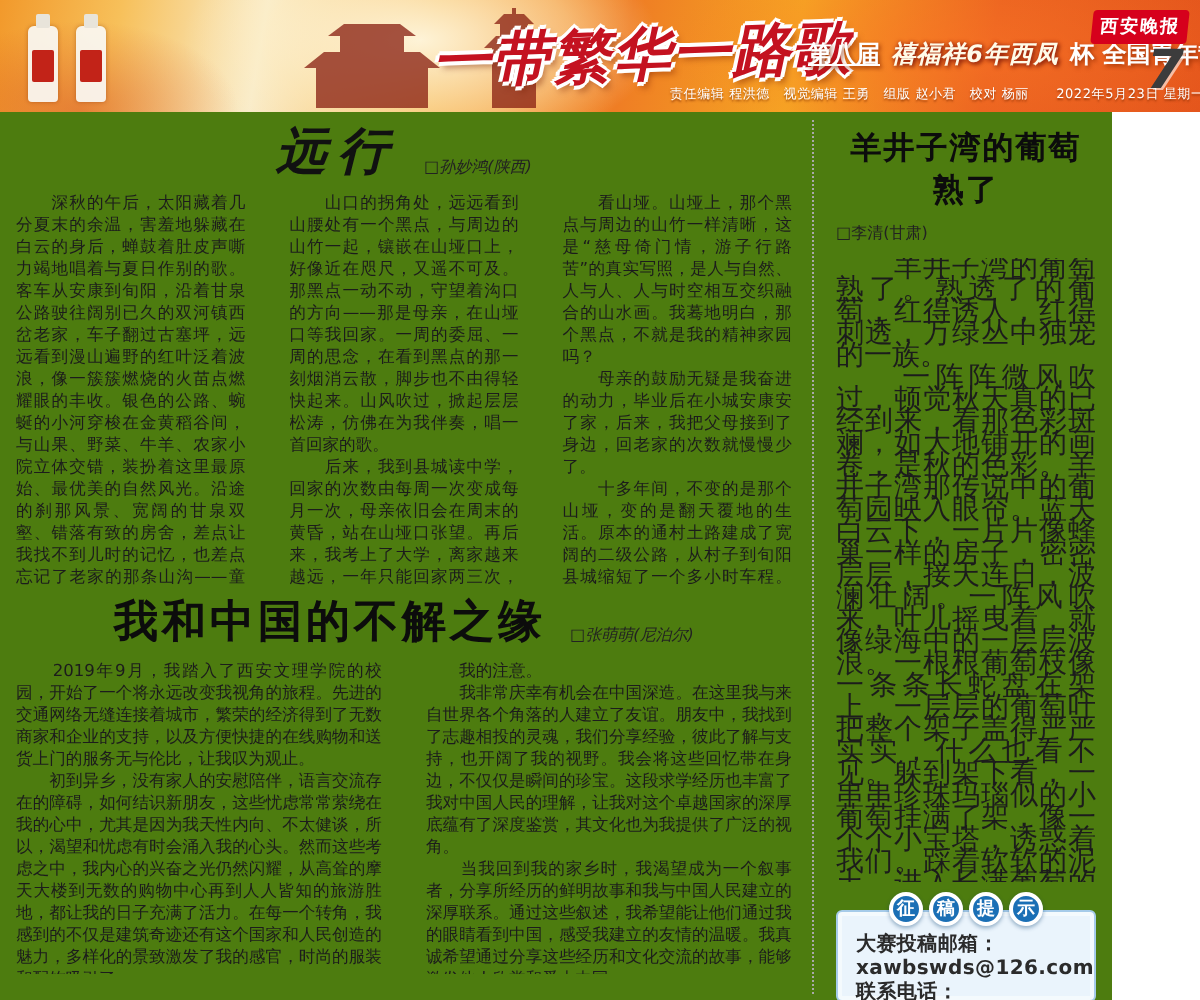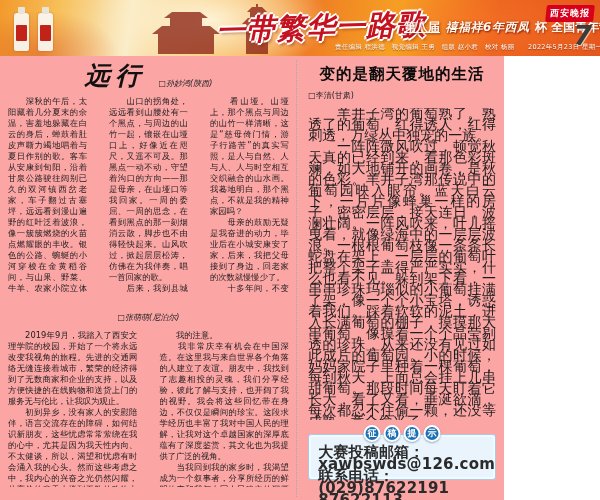--- a/index.html
+++ b/index.html
@@ -35,21 +35,21 @@
   .contest .suf { font-size:12px; }
   .masthead { position:absolute; right:6px; top:5px; background:#d6001c; color:#fff;
     font-size:9px; font-weight:bold; padding:2px 4px; border-radius:2px; transform:skewX(-6deg);
     letter-spacing:1px; }
   .page-number { position:absolute; right:8px; top:20px; font-size:27px; font-weight:900;
     color:#3c3c3c; font-style:italic; text-shadow:1px 1px 0 rgba(255,255,255,.6); }
   .info-line { position:absolute; left:335px; bottom:4px; font-size:6.5px; color:#fff;
     text-shadow:0 1px 1px rgba(120,40,0,.7); white-space:nowrap; letter-spacing:0.3px; }
 
   
-  .content { position:absolute; left:0; top:56px; width:504px; height:444px; background:#fca5a5; padding:4px 8px 3px 8px; display:flex; }
+  .content { position:absolute; left:0; top:56px; width:556px; height:444px; background:#4d7c0f; padding:4px 8px 3px 8px; display:flex; }
   .left-zone { width:422px; display:flex; flex-direction:column; }
   .v-divider { width:12px; border-right:1px dotted #a9a9a9; margin-right:11px; }
   .right-zone { flex:1; display:flex; flex-direction:column; }
 
   .art-head { display:flex; justify-content:center; align-items:flex-end; gap:12px; }
   .art1-head { height:36px; padding-bottom:4px; }
   .art1-title { font-family:"DejaVu Serif",serif; font-size:25px; font-weight:bold; font-style:italic; color:#111; letter-spacing:6px; }
   .byline { font-size:8px; color:#222; padding-bottom:3px;font-style:italic; }
   .cols { display:flex; gap:22px; overflow:hidden; }
   .cols .col { flex:1; font-size:8.3px; line-height:11px; text-align:justify; color:#1c1c1c;
@@ -65,21 +65,21 @@
   .art3-body { font-size:14px; line-height:11px; text-align:justify; color:#1c1c1c;
     white-space:pre-line; overflow:hidden; height:312px; }
 
   .notice-box { position:relative; margin-top:14px; height:46px; background:#eaf4fc;
     border:1px solid #a6cbe9; border-radius:3px; box-shadow:0 0 0 2px #f4fafd inset; }
   .badges { position:absolute; top:-10px; left:50%; transform:translateX(-50%); display:flex; gap:3px; }
   .badge { width:17px; height:17px; border-radius:50%; background:#1a6fb5; border:2px solid #fff;
     color:#fff; font-size:9px; font-weight:bold; display:flex; align-items:center; justify-content:center;
     box-shadow:0 1px 2px rgba(0,60,110,.4); }
   .notice-lines { padding:11px 0 0 9px; }
-  .notice-lines div { font-size:15px; font-weight:bold; color:#2b2b2b; line-height:12px; letter-spacing:0.2px; }
+  .notice-lines div { font-size:10px; font-weight:bold; color:#2b2b2b; line-height:12px; letter-spacing:0.2px; }
 </style>
 </head>
 <body>
 
 <div class="page">
 
   <header class="banner">
     <div class="swirl1"></div>
     <div class="swirl2"></div>
     <div class="swirl3"></div>
@@ -131,38 +131,39 @@
           <div class="col">　　山口的拐角处，远远看到山腰处有一个黑点，与周边的山竹一起，镶嵌在山垭口上，好像近在咫尺，又遥不可及。那黑点一动不动，守望着沟口的方向——那是母亲，在山垭口等我回家。一周的委屈、一周的思念，在看到黑点的那一刻烟消云散，脚步也不由得轻快起来。山风吹过，掀起层层松涛，仿佛在为我伴奏，唱一首回家的歌。
 　　后来，我到县城读中学，回家的次数由每周一次变成每月一次，母亲依旧会在周末的黄昏，站在山垭口张望。再后来，我考上了大学，离家越来越远，一年只能回家两三次，每次离家，母亲都要送我到山垭口，帮我背着行囊，一路叮咛嘱咐，目送我远行。多年以后我才明白，山垭口是母亲的瞭望台，那里有她盼儿归家的目光，也有她送儿远行的牵挂。每次回家，临近山垭口，我总会下意识地抬头</div>
           <div class="col">　　看山垭。山垭上，那个黑点与周边的山竹一样清晰，这是“慈母倚门情，游子行路苦”的真实写照，是人与自然、人与人、人与时空相互交织融合的山水画。我蓦地明白，那个黑点，不就是我的精神家园吗？
 　　母亲的鼓励无疑是我奋进的动力，毕业后在小城安康安了家，后来，我把父母接到了身边，回老家的次数就慢慢少了。
 　　十多年间，不变的是那个山垭，变的是翻天覆地的生活。原本的通村土路建成了宽阔的二级公路，从村子到旬阳县城缩短了一个多小时车程。乡亲们住进楼房，开发了西岔河谷，土地宽展稻禾米香，在坡地上种植樱桃、柿子、核桃石榴，在山上栽种核桃、板栗，把山里的优质资源一步步变成了真金白银，邻里乡亲在院子里晾晒秋收，处处洋溢着丰收的喜悦。</div>
         </div>
       </article>
 
       <article>
         <div class="art-head art2-head">
+          <h1 class="art2-title">我和中国的不解之缘</h1>
           <span class="byline">□张萌萌(尼泊尔)</span>
         </div>
         <div class="cols art2-cols">
           <div class="col">　　2019年9月，我踏入了西安文理学院的校园，开始了一个将永远改变我视角的旅程。先进的交通网络无缝连接着城市，繁荣的经济得到了无数商家和企业的支持，以及方便快捷的在线购物和送货上门的服务无与伦比，让我叹为观止。
 　　初到异乡，没有家人的安慰陪伴，语言交流存在的障碍，如何结识新朋友，这些忧虑常常萦绕在我的心中，尤其是因为我天性内向、不太健谈，所以，渴望和忧虑有时会涌入我的心头。然而这些考虑之中，我内心的兴奋之光仍然闪耀，从高耸的摩天大楼到无数的购物中心再到人人皆知的旅游胜地，都让我的日子充满了活力。在每一个转角，我感到的不仅是建筑奇迹还有这个国家和人民创造的魅力，多样化的景致激发了我的感官，时尚的服装和配饰吸引了</div>
           <div class="col">　　我的注意。
 　　我非常庆幸有机会在中国深造。在这里我与来自世界各个角落的人建立了友谊。朋友中，我找到了志趣相投的灵魂，我们分享经验，彼此了解与支持，也开阔了我的视野。我会将这些回忆带在身边，不仅仅是瞬间的珍宝。这段求学经历也丰富了我对中国人民的理解，让我对这个卓越国家的深厚底蕴有了深度鉴赏，其文化也为我提供了广泛的视角。
 　　当我回到我的家乡时，我渴望成为一个叙事者，分享所经历的鲜明故事和我与中国人民建立的深厚联系。通过这些叙述，我希望能让他们通过我的眼睛看到中国，感受我建立的友情的温暖。我真诚希望通过分享这些经历和文化交流的故事，能够激发他人欣赏和爱上中国……</div>
         </div>
       </article>
 
     </section>
 
     <div class="v-divider"></div>
 
     <section class="right-zone">
       <article>
-        <h1 class="art3-title">变的是翻天覆地的生活</h1>
+        <h1 class="art3-title">羊井子湾的葡萄熟了</h1>
         <div class="art3-byline">□李清(甘肃)</div>
         <div class="art3-body">　　羊井子湾的葡萄熟了。熟透了的葡萄，红得诱人，红得刺透，万绿丛中独宠的一族。
 　　一阵阵微风吹过，顿觉秋天真的已经到来，看那色彩斑斓，如大地铺开的画卷，是秋的色彩。羊井子湾那传说中的葡萄园映入眼帘。蓝天白云下，一片片像蜂巢一样的房子，密密层层，接天连日，波澜壮阔。一阵风吹来，叶儿摇曳着，就像绿海中的一层层波浪。一根根葡萄枝像一条条长蛇盘在架上，一层层的葡萄叶把整个架子盖得严严实实，什么也看不见。躲到架下看，一串串珍珠玛瑙似的小葡萄挂满了架，像一个个小宝塔，诱惑着我们。踩着软软的泥土，进入长满葡萄的棚子，摸摸那大串葡萄，像摸着一个个晶莹剔透的珍珠，从来还没有见过如此成片的葡萄园。小的时候，妈妈家院子里种着一棵葡萄，每到秋天，上面总会挂上几串甜葡萄。那段时间每天盯着它长大，看了又看，垂涎欲滴，每次都忍不住偷一颗，还没等成熟，竟全偷光了。
 　　此时，翠绿的葡萄叶子遮盖着大串的葡萄，像一把把小伞为紫娃娃们遮风挡雨，保驾护航。争气的娃娃们憋着劲儿地长，一个比一个大，一个比一个水灵。越到里面去，葡萄串就越大，看着一串串葡萄，口水都要流出来了。经不住诱惑，我摘下一颗葡萄剥开皮，放进嘴里轻轻一咬，一股汁水流了出来，清凉的甜味一下从舌尖滑到心底，好甜，而且有一股浓浓的玫瑰香。我拿过剪刀在棚子底下寻觅着，走走停停，闻闻看看，终于选定一串，就它了。一只手托着葡萄，一只手握着剪刀“咔嚓”一声，一串珍珠就落入了我的掌中，小心翼翼地将它放入袋中，继续寻觅下一个目标。
 　　羊井子湾的葡萄啊，一眼万亩，郁郁葱葱，婀娜多姿，万绿丛中那独有的一片红。绿中泛黄的葡萄叶被风吹得“沙沙”作响，欢迎着我们这些远道而来的客人。这一苑一果、一庄一园，如世外桃源般幽静安逸。
 　　这是新农村建设蒸蒸日上的一隅，是羊井子湾花容月貌、欣欣向荣的一景，见证了一个乡村经济发展的日新月异、沧海桑田。
 　　羊井子湾的葡萄啊，万绿丛中的那一抹红。</div>
       </article>
 
       <div class="notice-box">

